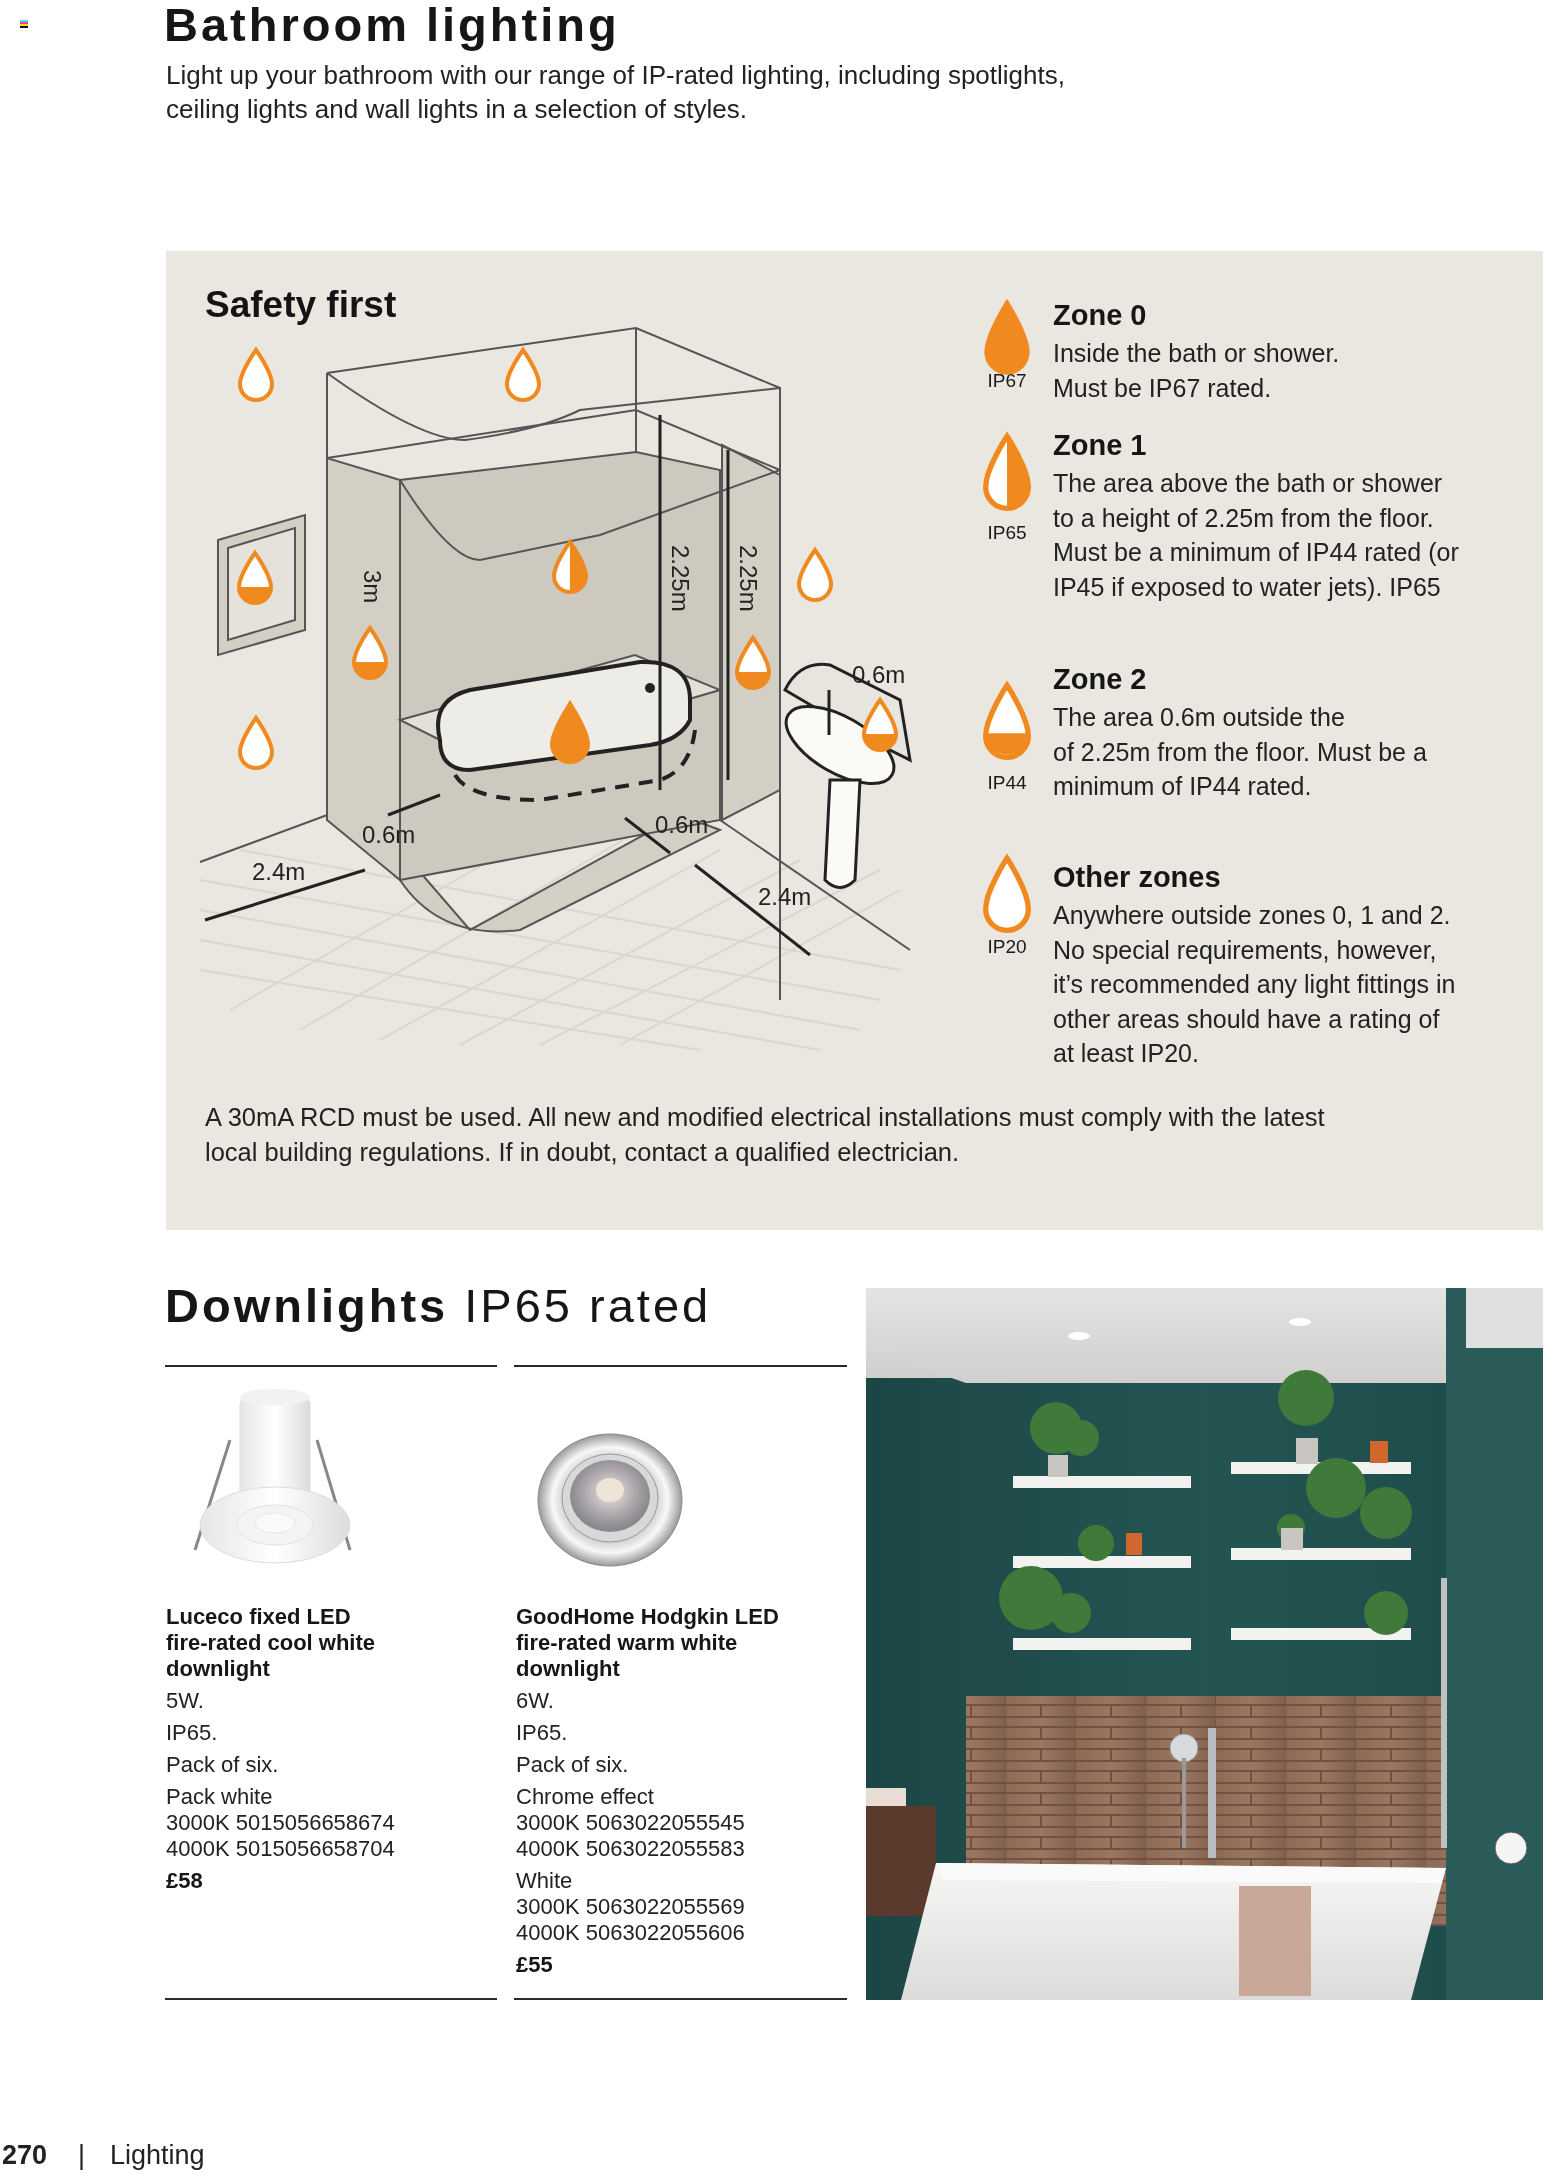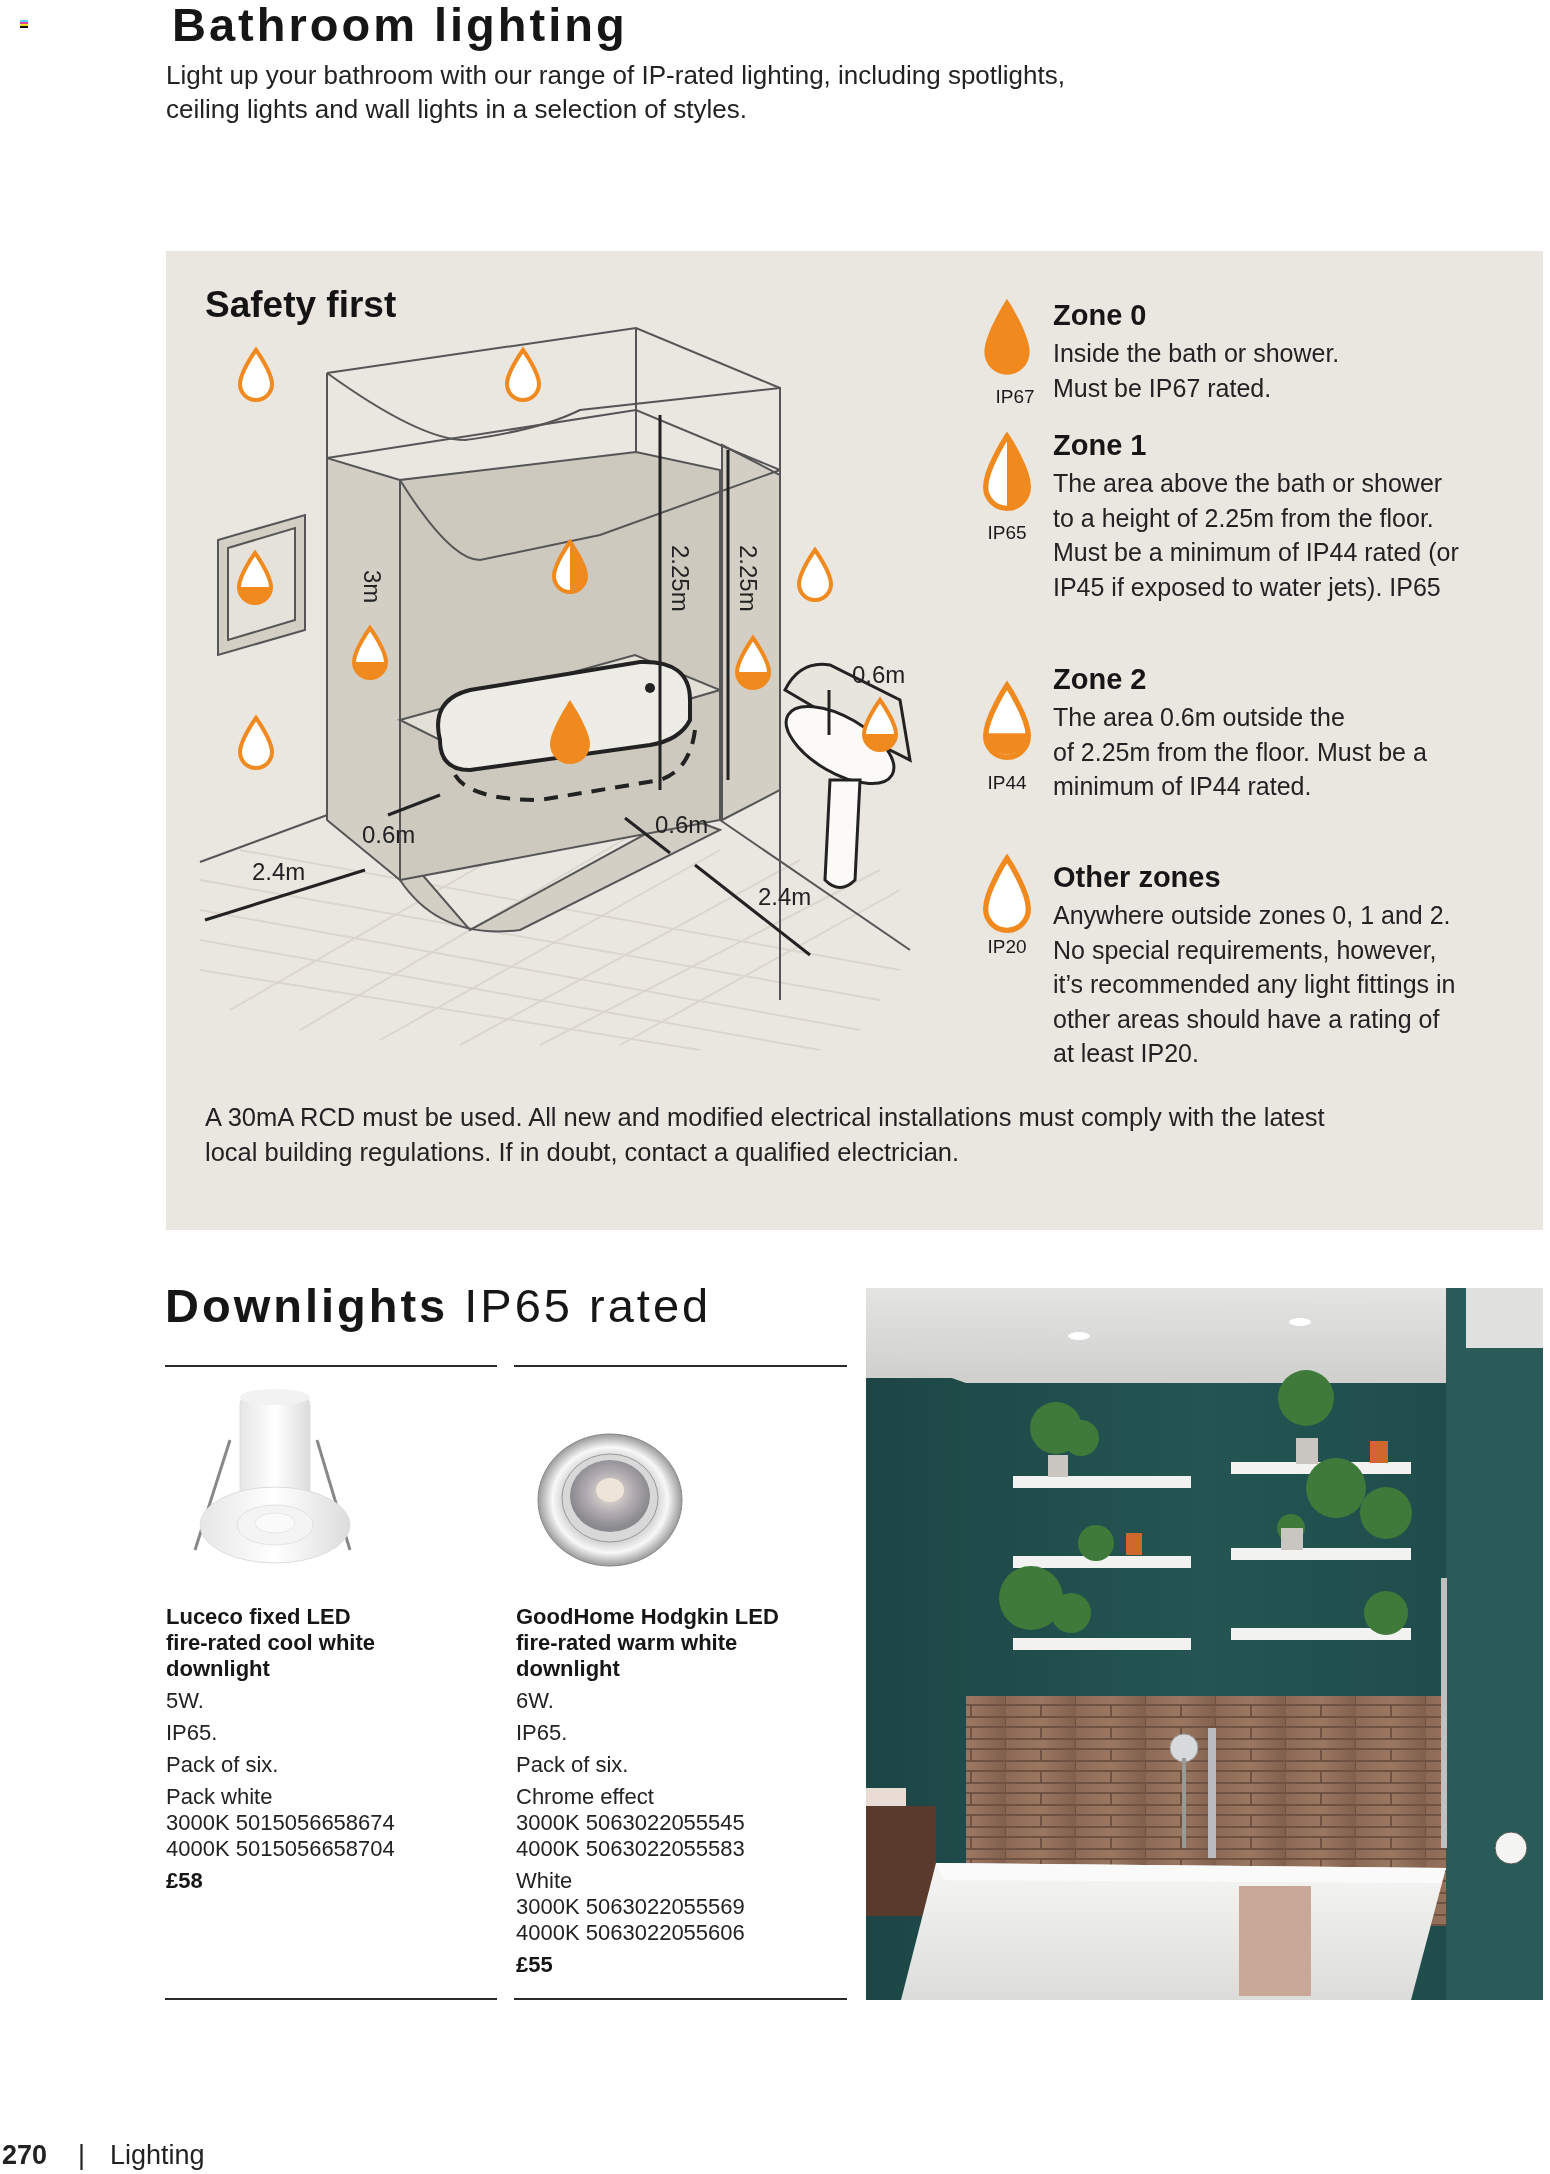--- a/index.html
+++ b/index.html
@@ -3,21 +3,21 @@
 <meta charset="utf-8">
 <style>
   * { box-sizing: border-box; margin: 0; padding: 0; }
   html, body { width: 1550px; height: 2174px; background: #ffffff; overflow: hidden; }
   body { position: relative; font-family: "Liberation Sans", sans-serif; color: #1a1a1a; }
   .abs { position: absolute; }
 
   .print-mark { left: 20px; top: 20px; width: 8px; height: 8px; }
   .print-mark span { display: block; height: 2px; }
 
-  .page-title { left: 164px; top: 0px; font-size: 47px; font-weight: 700; letter-spacing: 3px; line-height: 50px; color: #161616; margin-left: 8px; }
+  .page-title { left: 164px; top: 0px; font-size: 47px; font-weight: 700; letter-spacing: 3px; line-height: 50px; color: #161616; }
   .intro { left: 166px; top: 58px; width: 1000px; font-size: 26px; line-height: 34px; color: #222; }
 
   .panel { left: 166px; top: 251px; width: 1377px; height: 979px; background: #EAE7E1; }
   .safety-title { left: 205px; top: 284px; font-size: 37px; font-weight: 700; color: #141414; }
 
   .diagram { left: 166px; top: 251px; width: 800px; height: 800px; }
 
   .zone { position: absolute; left: 980px; width: 560px; }
   .zone .drop { position: absolute; left: 0; width: 54px; height: 80px; }
   .zone .drop svg { width: 54px; height: 80px; }
@@ -161,21 +161,21 @@
     <path d="M570 700 C570 700 590 730 590 744 A20 20 0 0 1 550 744 C550 730 570 700 570 700 Z" fill="#F08A1E"></path>
   </g>
 </svg>
 
 <div class="zone" style="top:296px; height:120px;">
   <div class="drop" style="top:0;">
     <svg viewBox="0 0 40 60">
         <path d="M20 2 C20 2 37 28 37 42 A17 17 0 0 1 3 42 C3 28 20 2 20 2 Z" fill="#F08A1E"></path>
       </svg>
   </div>
-  <div class="ip" style="top:90px;margin-left:8px;">IP67</div>
+  <div class="ip" style="top:74px;">IP67</div>
   <div class="zt">Zone 0</div>
   <div class="zd">
     <div>Inside the bath or shower.</div>
     <div>Must be IP67 rated.</div>
   </div>
 </div>
 
 <div class="zone" style="top:426px; height:220px;">
   <div class="drop" style="top:5px;">
     <svg viewBox="0 0 40 60">

